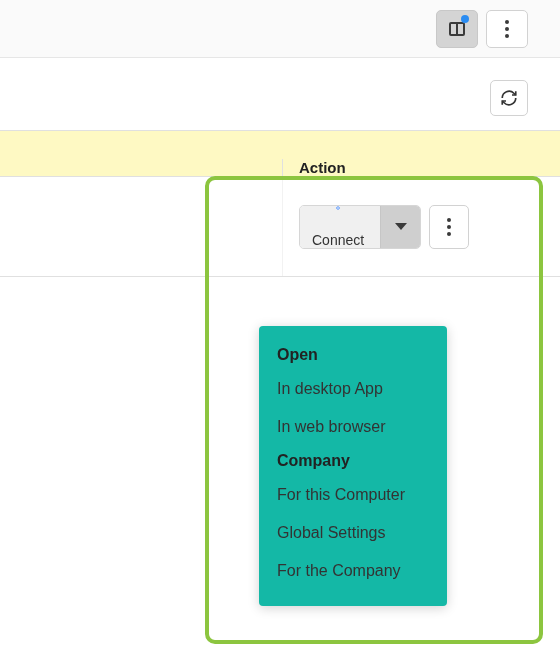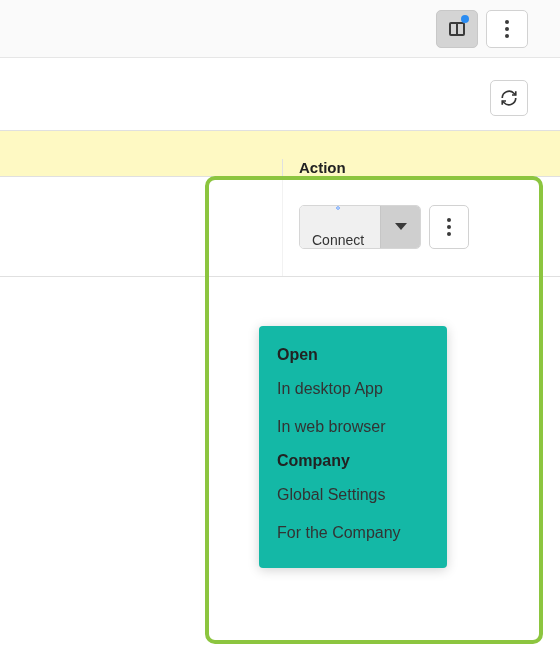--- a/index.html
+++ b/index.html
@@ -244,15 +244,16 @@
   </div>
 </div>
 
 <div class="highlight-box"></div>
 
 <div class="dropdown-menu">
   <div class="section-title">Open</div>
   <div class="menu-item">In desktop App</div>
   <div class="menu-item">In web browser</div>
   <div class="section-title">Company</div>
+  <div class="menu-item">For this Computer</div>
   <div class="menu-item">Global Settings</div>
   <div class="menu-item">For the Company</div>
 </div>
 
 </body></html>

